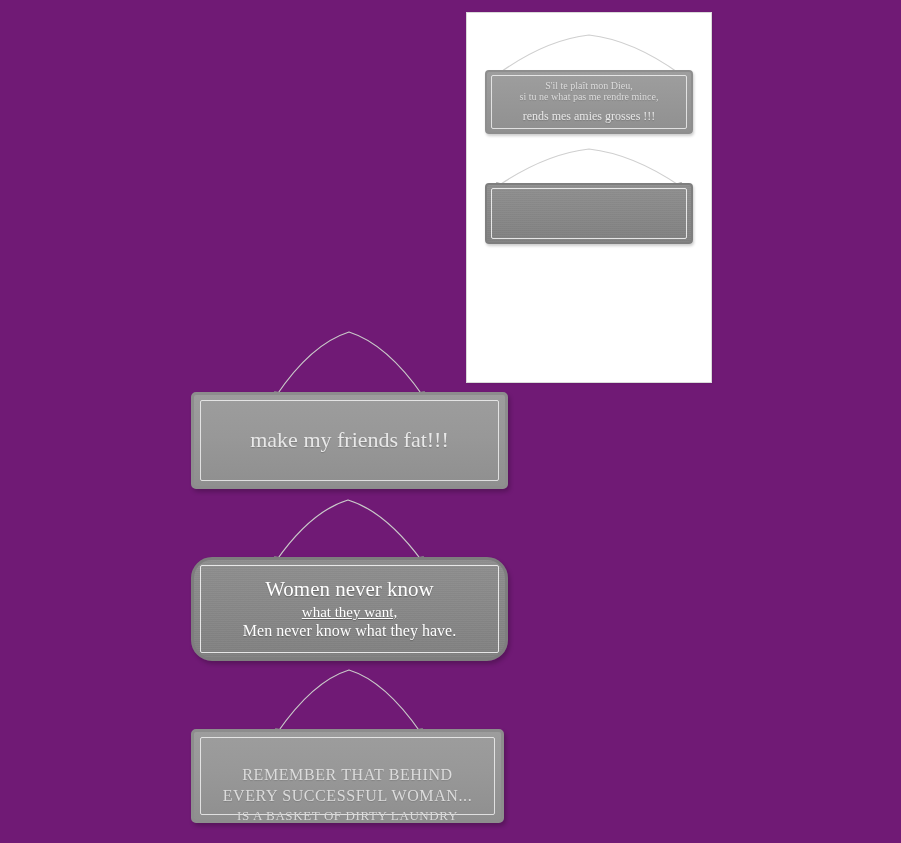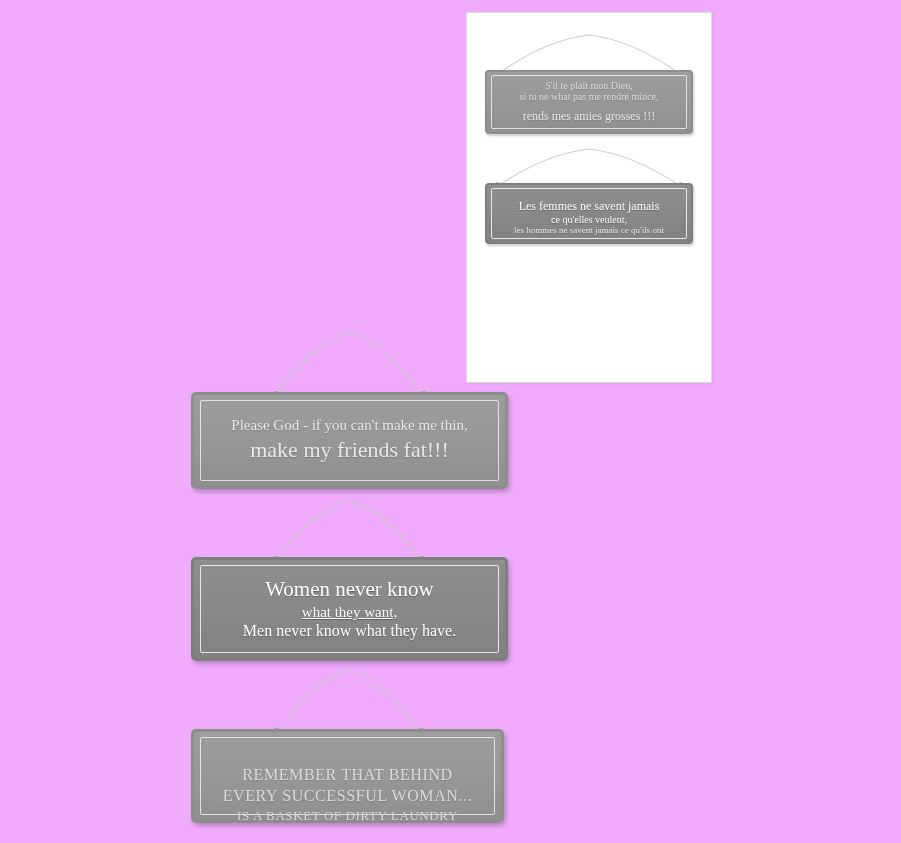--- a/index.html
+++ b/index.html
@@ -11,21 +11,21 @@
     width: 901px;
     height: 843px;
     position: relative;
     overflow: hidden;
     font-family: "Liberation Serif", serif;
   }
 
   #stage {
     position: absolute;
     inset: 0;
-    background: #f0abfc;
+    background: #701a75;
   }
 
   
   .panel {
     position: absolute;
     left: 466px;
     top: 12px;
     width: 246px;
     height: 371px;
     background: #ffffff;
@@ -167,51 +167,45 @@
 
   <div class="sign-group" style="left:485px; top:146px; width:208px; height:100px;">
     <svg class="cord" width="208" height="42">
       <path d="M13,40 Q60,8 104,3 Q148,8 195,40" fill="none" stroke="#cfcfcf" stroke-width="1.1"></path>
       <path d="M13,40 l2,-3 l-4,-1 z" fill="#9a9a9a"></path>
       <path d="M195,40 l-2,-3 l4,-1 z" fill="#9a9a9a"></path>
     </svg>
     <div class="plate small dark" style="left:0; top:37px; width:208px; height:61px;">
       <div class="grain"></div>
       <div class="inner-line"></div>
-      <div class="lines">
-        <span class="ln t-m bright">Les femmes ne savent jamais</span>
-        <span class="ln t-s bright">ce qu'elles veulent,</span>
-        <span class="ln t-xs soft">les hommes ne savent jamais ce qu'ils ont</span>
-      </div>
     </div>
   </div>
 
 
   <div class="sign-group" style="left:191px; top:326px; width:317px; height:163px;">
     <svg class="cord" width="317" height="72">
       <path d="M85,70 Q120,18 158,6 Q196,18 232,70" fill="none" stroke="#c9c9c9" stroke-width="1.2"></path>
       <path d="M85,70 l3,-4 l-5,-1 z" fill="#8f8f8f"></path>
       <path d="M232,70 l-3,-4 l5,-1 z" fill="#8f8f8f"></path>
     </svg>
     <div class="plate big" style="left:0; top:66px; width:317px; height:97px;">
       <div class="inner-line"></div>
       <div class="lines" style="line-height:1.3;">
-        <span class="ln t-b1 soft">Please God - if you can't make me thin,</span>
         <span class="ln t-b2 soft">make my friends fat!!!</span>
       </div>
     </div>
   </div>
 
   <div class="sign-group" style="left:191px; top:495px; width:317px; height:166px;">
     <svg class="cord" width="317" height="68">
       <path d="M85,66 Q120,16 157,5 Q194,16 231,66" fill="none" stroke="#c9c9c9" stroke-width="1.2"></path>
       <path d="M85,66 l3,-4 l-5,-1 z" fill="#8f8f8f"></path>
       <path d="M231,66 l-3,-4 l5,-1 z" fill="#8f8f8f"></path>
     </svg>
-    <div class="plate big dark" style="left:0; top:62px; width:317px; height:104px;">
+    <div class="plate big dark" style="left:0; top:62px; width:317px; height:104px;border-radius:21px;">
       <div class="grain"></div>
       <div class="inner-line"></div>
       <div class="lines" style="line-height:1.22;">
         <span class="ln t-c1 bright">Women never know</span>
         <span class="ln t-c2 bright">what they want,</span>
         <span class="ln t-c3 bright">Men never know what they have.</span>
       </div>
     </div>
   </div>
 

